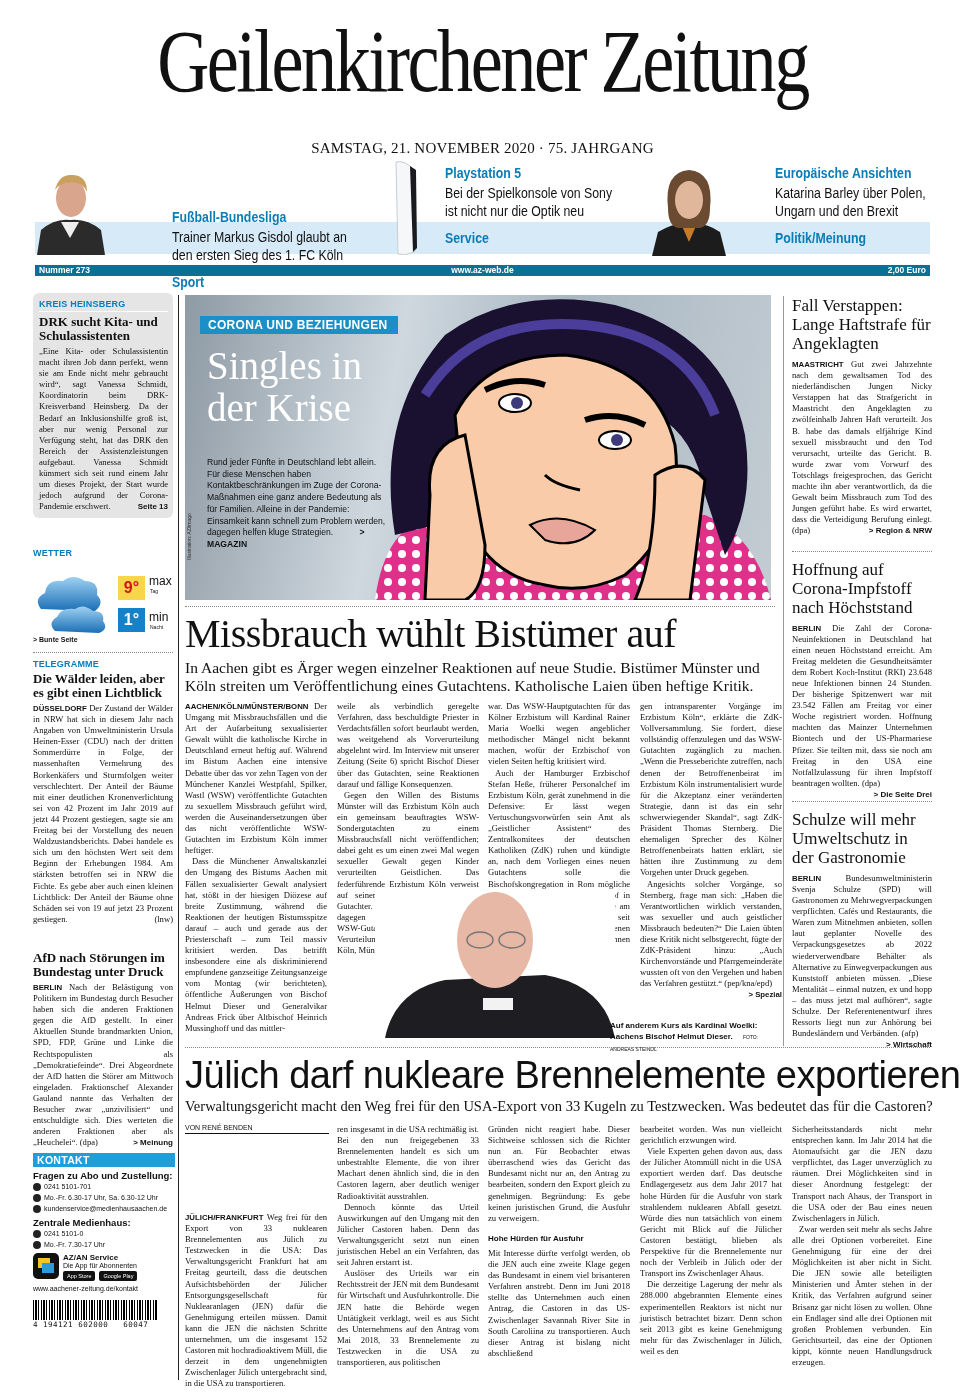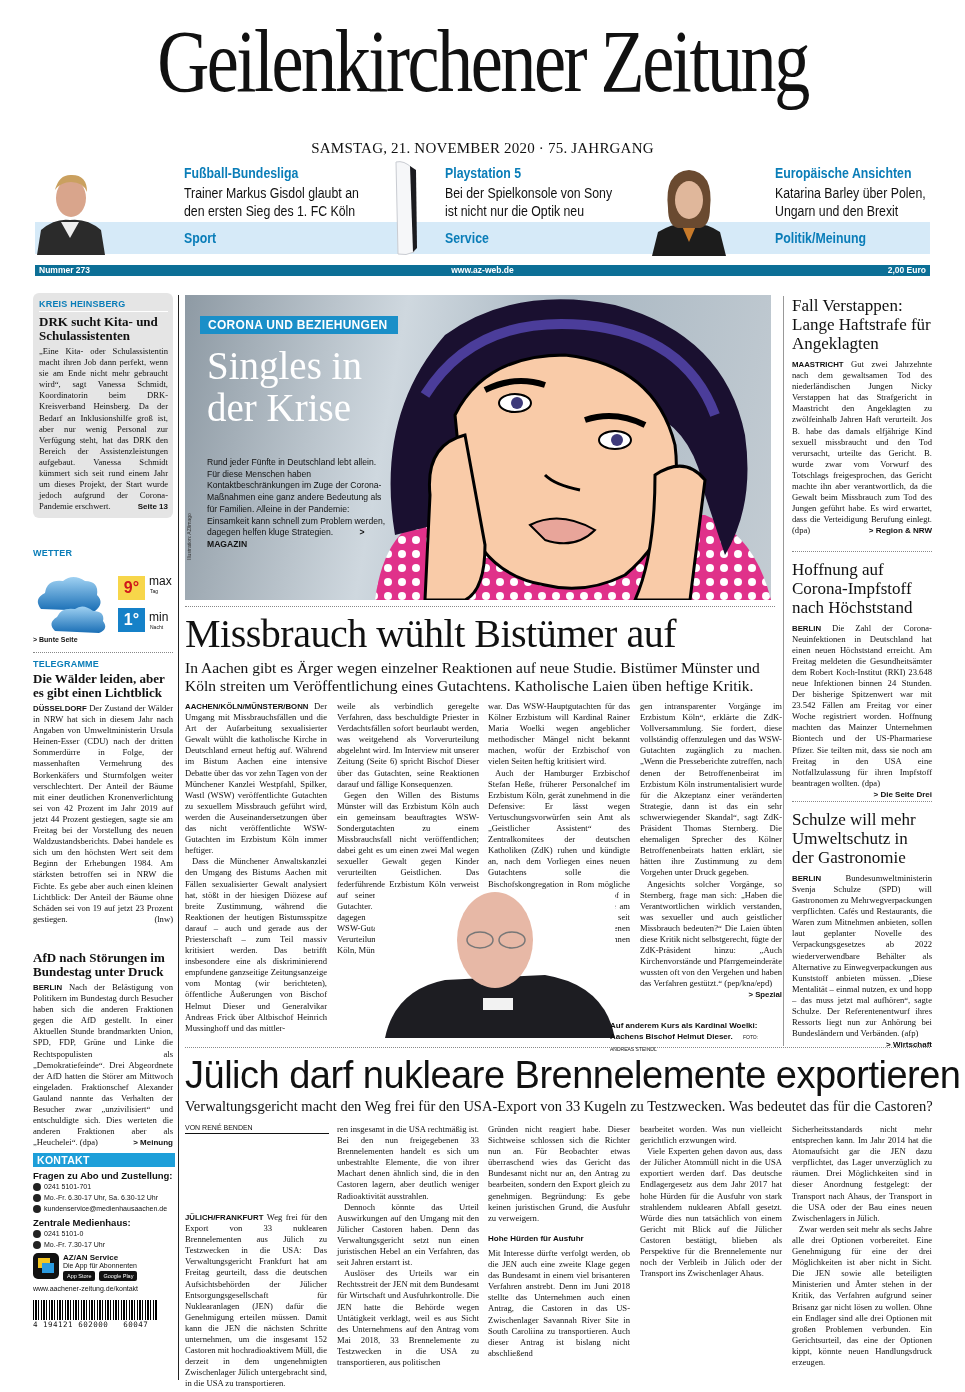--- a/index.html
+++ b/index.html
@@ -80,21 +80,21 @@
 
 <div class="photo" style="left:35px;top:160px;width:70px;height:95px;">
   <svg width="70" height="95" viewBox="0 0 70 95">
     <rect width="70" height="95" fill="transparent"></rect>
     <path d="M2 95 L6 70 Q20 58 35 60 Q52 58 66 70 L70 95 Z" fill="#2b2b2b"></path>
     <path d="M26 62 L35 78 L44 62 Z" fill="#eee"></path>
     <ellipse cx="36" cy="38" rx="15" ry="19" fill="#d9a58c"></ellipse>
     <path d="M20 30 Q24 14 37 15 Q52 15 52 32 Q48 22 36 22 Q26 22 20 30Z" fill="#caa05f"></path>
   </svg>
 </div>
-<div class="teaser" style="left:184px;">
+<div class="teaser" style="left:172px;margin-top:44px;">
   <div class="kicker">Fußball-Bundesliga</div>
   <div class="text">Trainer Markus Gisdol glaubt an</div>
   <div class="text" style="margin-top:-2px">den ersten Sieg des 1. FC Köln</div>
   <div class="section">Sport</div>
 </div>
 
 <div class="photo" style="left:392px;top:160px;width:30px;height:96px;">
   <svg width="30" height="96" viewBox="0 0 30 96">
     <path d="M4 2 Q12 0 20 8 L22 92 Q14 96 6 94 Z" fill="#f6f7f9" stroke="#c9ccd2" stroke-width="1"></path>
     <path d="M18 6 L24 10 L25 88 L21 92 Z" fill="#1b1b1f"></path>
@@ -344,17 +344,18 @@
   <p class="ind">Auslöser des Urteils war ein Rechtsstreit der JEN mit dem Bundesamt für Wirtschaft und Ausfuhrkontrolle. Die JEN hatte die Behörde wegen Untätigkeit verklagt, weil es aus Sicht des Unternehmens auf den Antrag vom Mai 2018, 33 Brennelemente zu Testzwecken in die USA zu transportieren, aus politischen</p>
 </div>
 <div class="col body-sm" style="left:488px;top:1124px;">
   <p>Gründen nicht reagiert habe. Dieser Sichtweise schlossen sich die Richter nun an. Für Beobachter etwas überraschend wies das Gericht das Bundesamt nicht nur an, den Antrag zu bearbeiten, sondern den Export gleich zu genehmigen. Begründung: Es gebe keinen juristischen Grund, die Ausfuhr zu verweigern.</p>
   <div class="subhead">Hohe Hürden für Ausfuhr</div>
   <p>Mit Interesse dürfte verfolgt werden, ob die JEN auch eine zweite Klage gegen das Bundesamt in einem viel brisanteren Verfahren anstrebt. Denn im Juni 2018 stellte das Unternehmen auch einen Antrag, die Castoren in das US-Zwischenlager Savannah River Site in South Caroliina zu transportieren. Auch dieser Antrag ist bislang nicht abschließend</p>
 </div>
 <div class="col body-sm" style="left:640px;top:1124px;">
   <p>bearbeitet worden. Was nun vielleicht gerichtlich erzwungen wird.</p>
   <p class="ind">Viele Experten gehen davon aus, dass der Jülicher Atommüll nicht in die USA exportiert werden darf. Das deutsche Endlagergesetz aus dem Jahr 2017 hat hohe Hürden für die Ausfuhr von stark strahlendem nuklearen Abfall gesetzt. Würde dies nun tatsächlich von einem Gericht mit Blick auf die Jülicher Castoren bestätigt, blieben als Perspektive für die Brennelemente nur noch der Verbleib in Jülich oder der Transport ins Zwischenlager Ahaus.</p>
+  <p class="ind">Die derzeitige Lagerung der mehr als 288.000 abgebrannten Elemente eines experimentellen Reaktors ist nicht nur juristisch betrachtet bizarr. Denn schon seit 2013 gibt es keine Genehmigung mehr für das Zwischenlager in Jülich, weil es den</p>
 </div>
 <div class="col body-sm" style="left:792px;top:1124px;width:140px;">
   <p>Sicherheitsstandards nicht mehr entsprechen kann. Im Jahr 2014 hat die Atomaufsicht gar die JEN dazu verpflichtet, das Lager unverzüglich zu räumen. Drei Möglichkeiten sind in dieser Anordnung festgelegt: der Transport nach Ahaus, der Transport in die USA oder der Bau eines neuen Zwischenlagers in Jülich.</p>
   <p class="ind">Zwar werden seit mehr als sechs Jahre alle drei Optionen vorbereitet. Eine Genehmigung für eine der drei Möglichkeiten ist aber nicht in Sicht. Die JEN sowie alle beteiligten Ministerien und Ämter stehen in der Kritik, das Verfahren aufgrund seiner Brisanz gar nicht lösen zu wollen. Ohne ein Endlager sind alle drei Optionen mit großen Problemen verbunden. Ein Gerichtsurteil, das eine der Optionen kippt, könnte neuen Handlungsdruck erzeugen.</p>
 </div>
 
 </body></html>

